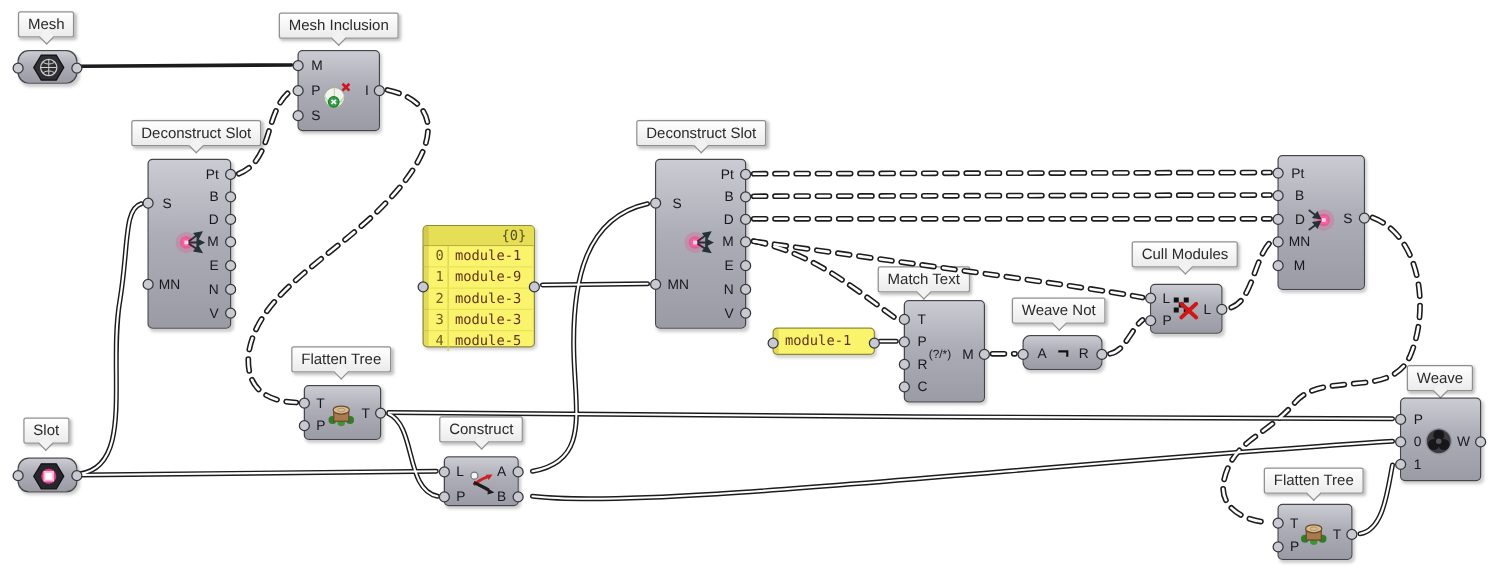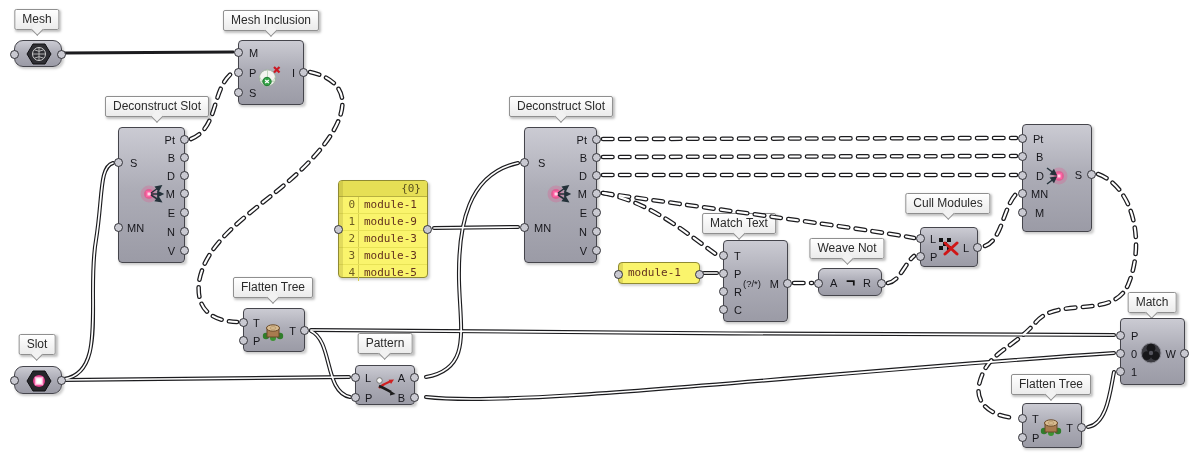--- a/index.html
+++ b/index.html
@@ -49,22 +49,22 @@
 <div id="canvas">
 
   <div class="tag" style="left:37px;top:9px"><span>Mesh</span></div>
   <div class="tag" style="left:271px;top:10px"><span>Mesh Inclusion</span></div>
   <div class="tag" style="left:157px;top:96px"><span>Deconstruct Slot</span></div>
   <div class="tag" style="left:561px;top:96px"><span>Deconstruct Slot</span></div>
   <div class="tag" style="left:739px;top:213px"><span>Match Text</span></div>
   <div class="tag" style="left:847px;top:238px"><span>Weave Not</span></div>
   <div class="tag" style="left:948px;top:193px"><span>Cull Modules</span></div>
   <div class="tag" style="left:273px;top:277px"><span>Flatten Tree</span></div>
-  <div class="tag" style="left:385px;top:333px"><span>Pattern</span></div>
-  <div class="tag" style="left:1152px;top:292px"><span>Match</span></div>
+  <div class="tag" style="left:385px;top:333px"><span>Construct</span></div>
+  <div class="tag" style="left:1152px;top:292px"><span>Weave</span></div>
   <div class="tag" style="left:1051px;top:374px"><span>Flatten Tree</span></div>
   <div class="tag" style="left:37px;top:334px"><span>Slot</span></div>
 
   <svg id="wires" width="1200" height="457" viewBox="0 0 1200 457">
     <path class="wire single" d="M 64 53 L 233 52"></path>
     <path class="wire" d="M 64 379 C 108 373 86 296 96 240 C 103 197 99 167 113 163"></path>
     <path class="wire" d="M 64 380 L 349 377"></path>
     <path class="wire" d="M 311 331 C 333 341 324 392 350 397"></path>
     <path class="wire" d="M 311 330 C 500 333 900 334 1114 335"></path>
     <path class="wire" d="M 426 377 C 472 369 460 330 459 280 C 458 225 468 174 518 163"></path>

